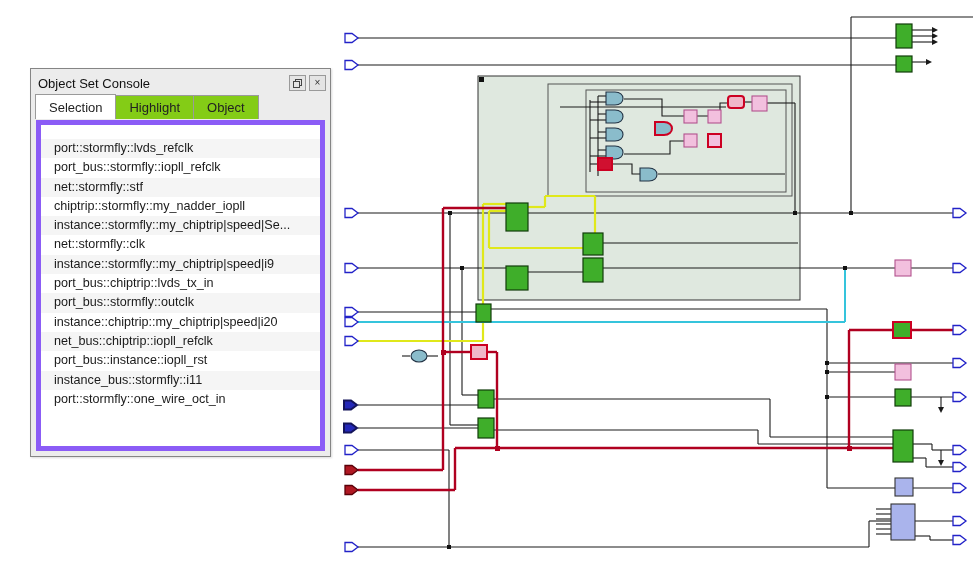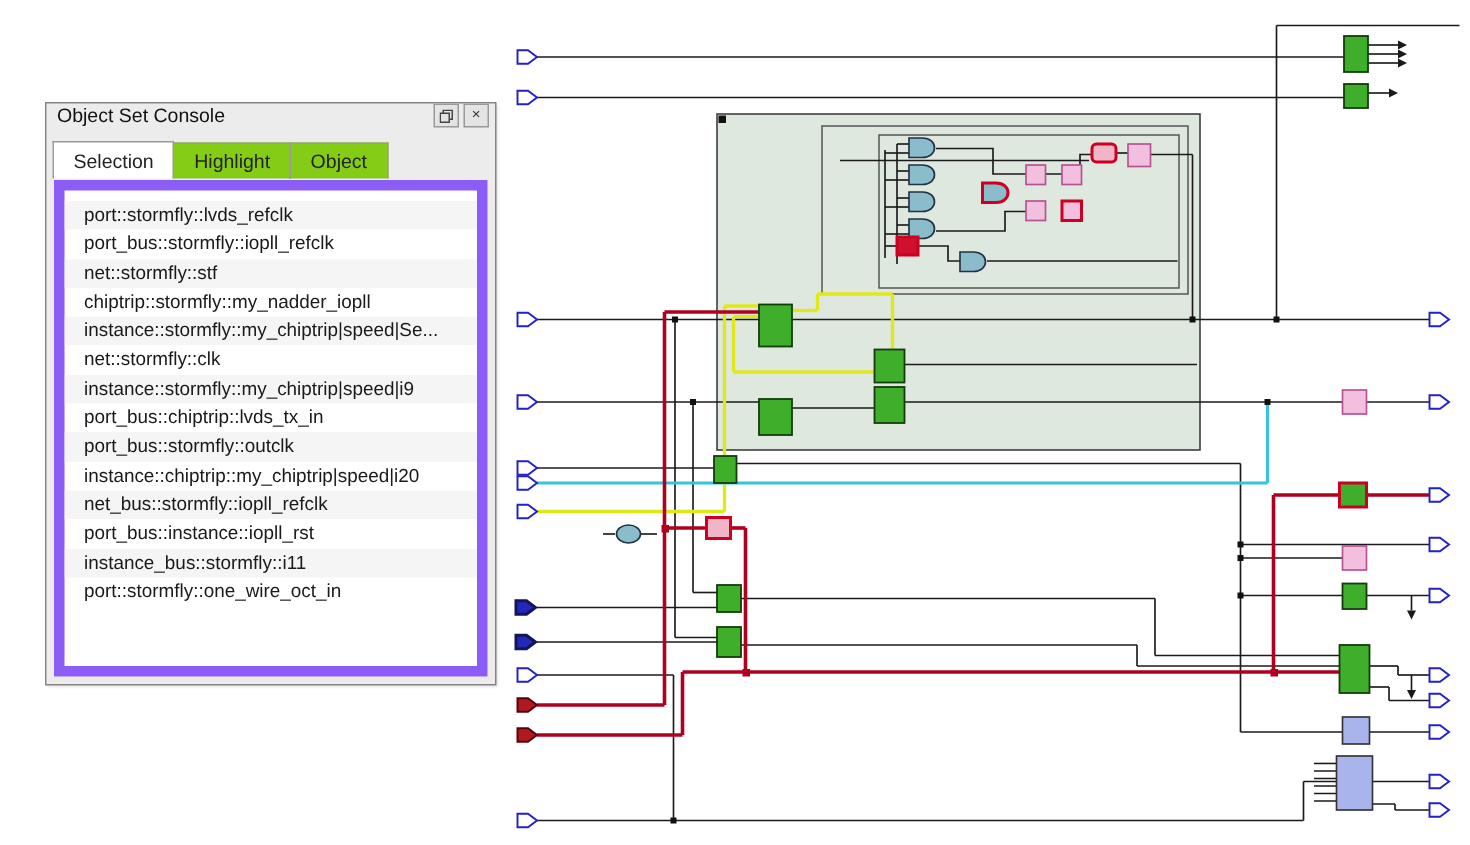--- a/index.html
+++ b/index.html
@@ -12,36 +12,36 @@
   #schematic{position:absolute;left:0;top:0;width:980px;height:563px}
   .p-h{fill:#ffffff;stroke:#2222c8;stroke-width:1.3}
   .p-s{fill:#2428b8;stroke:#14145a;stroke-width:2}
   .p-r{fill:#b01822;stroke:#5a0008;stroke-width:1.3}
   
   #console{
     position:absolute;left:30px;top:68px;width:301px;height:389px;
     background:#ececec;border:1px solid #858585;box-sizing:border-box;z-index:5;
     box-shadow:1px 1px 2px rgba(0,0,0,.15);
   }
-  .titlebar{height:22px;display:flex;align-items:flex-start;padding:0 4px 0 7px}
+  .titlebar{height:22px;display:flex;align-items:flex-end;padding:0 4px 0 7px}
   .title{flex:1;font-size:13px;color:#111}
   .winbtn{
     width:15px;height:14px;border:1px solid #9a9a9a;background:#e4e4e4;
     display:flex;align-items:center;justify-content:center;
     font-size:10px;line-height:10px;color:#333;margin-left:3px;cursor:default;
   }
   .tabs{display:flex;align-items:center;padding:3px 0 0 4px;height:25px}
   .tab{
     padding:4px 13px 4px 13px;font-size:13px;color:#222;
     border:1px solid #9a9a9a;border-bottom:none;background:#84cc16;margin-right:-1px;
   }
   .tab.active{background:#ffffff;padding-top:5px;position:relative;z-index:2}
   .listwrap{
     position:absolute;left:5px;right:5px;top:51px;bottom:5px;
-    background:#ffffff;border:7px solid #8b5cf6;overflow:hidden;padding-top:7px;
+    background:#ffffff;border:5px solid #8b5cf6;overflow:hidden;padding-top:14px;
   }
   .row{height:19.3px;line-height:19.3px;padding-left:13px;font-size:12.6px;
     color:#1a1a1a;white-space:nowrap}
   .row:nth-child(odd){background:#f5f5f5}
 </style>
 </head>
 <body>
 
 <svg id="schematic" viewBox="0 0 980 563" xmlns="http://www.w3.org/2000/svg">
   <defs>
@@ -296,18 +296,18 @@
     <div class="row">port::stormfly::lvds_refclk</div>
     <div class="row">port_bus::stormfly::iopll_refclk</div>
     <div class="row">net::stormfly::stf</div>
     <div class="row">chiptrip::stormfly::my_nadder_iopll</div>
     <div class="row">instance::stormfly::my_chiptrip|speed|Se...</div>
     <div class="row">net::stormfly::clk</div>
     <div class="row">instance::stormfly::my_chiptrip|speed|i9</div>
     <div class="row">port_bus::chiptrip::lvds_tx_in</div>
     <div class="row">port_bus::stormfly::outclk</div>
     <div class="row">instance::chiptrip::my_chiptrip|speed|i20</div>
-    <div class="row">net_bus::stormfly::iopll_refclk</div>
+    <div class="row">net_bus::chiptrip::iopll_refclk</div>
     <div class="row">port_bus::instance::iopll_rst</div>
     <div class="row">instance_bus::stormfly::i11</div>
     <div class="row">port::stormfly::one_wire_oct_in</div>
   </div>
 </div>
 
 </body></html>

